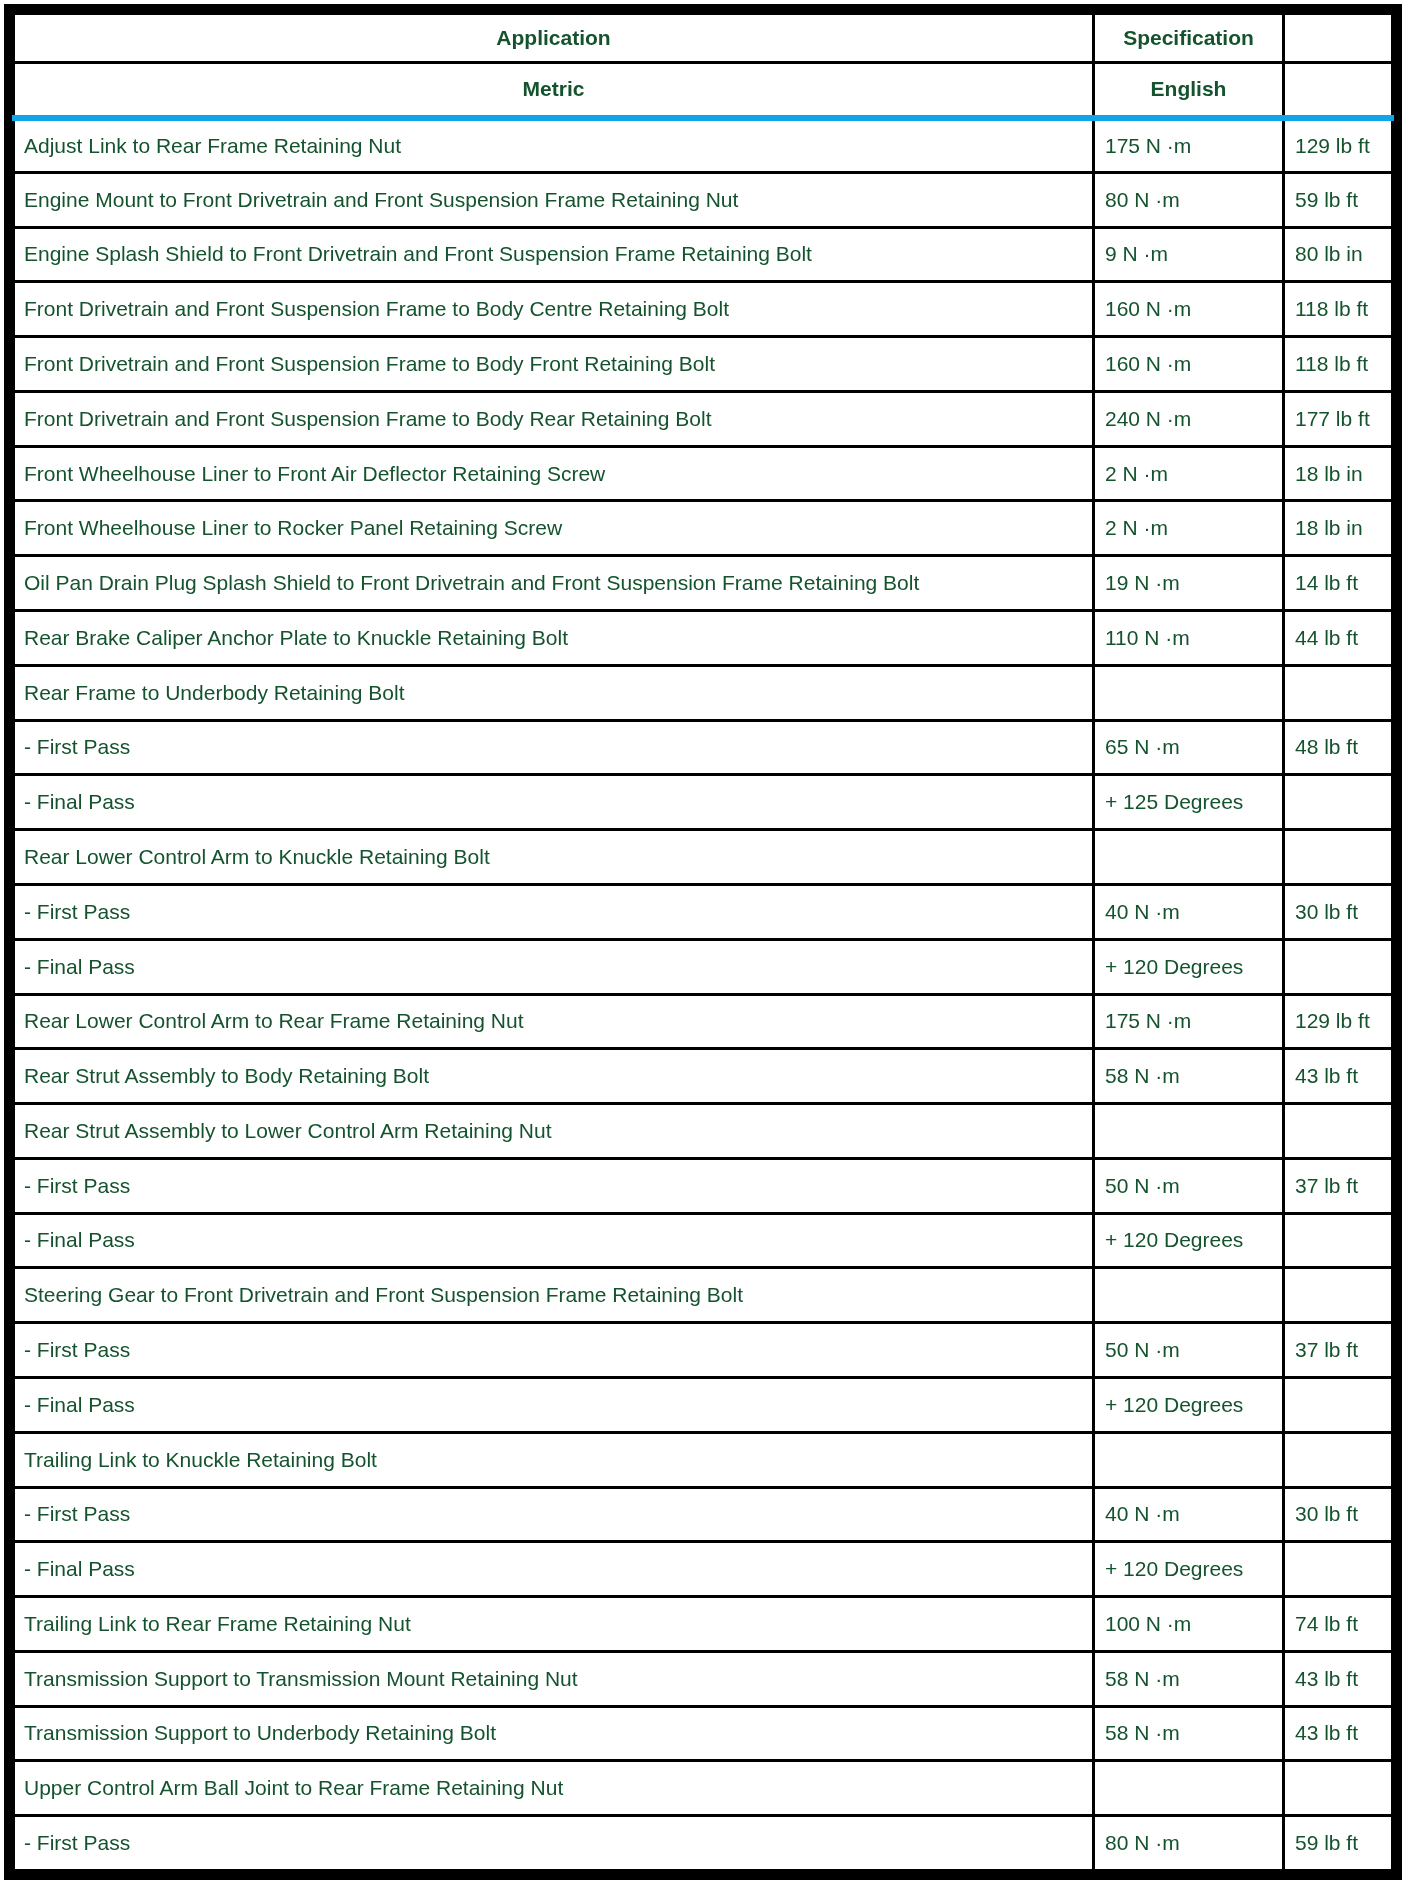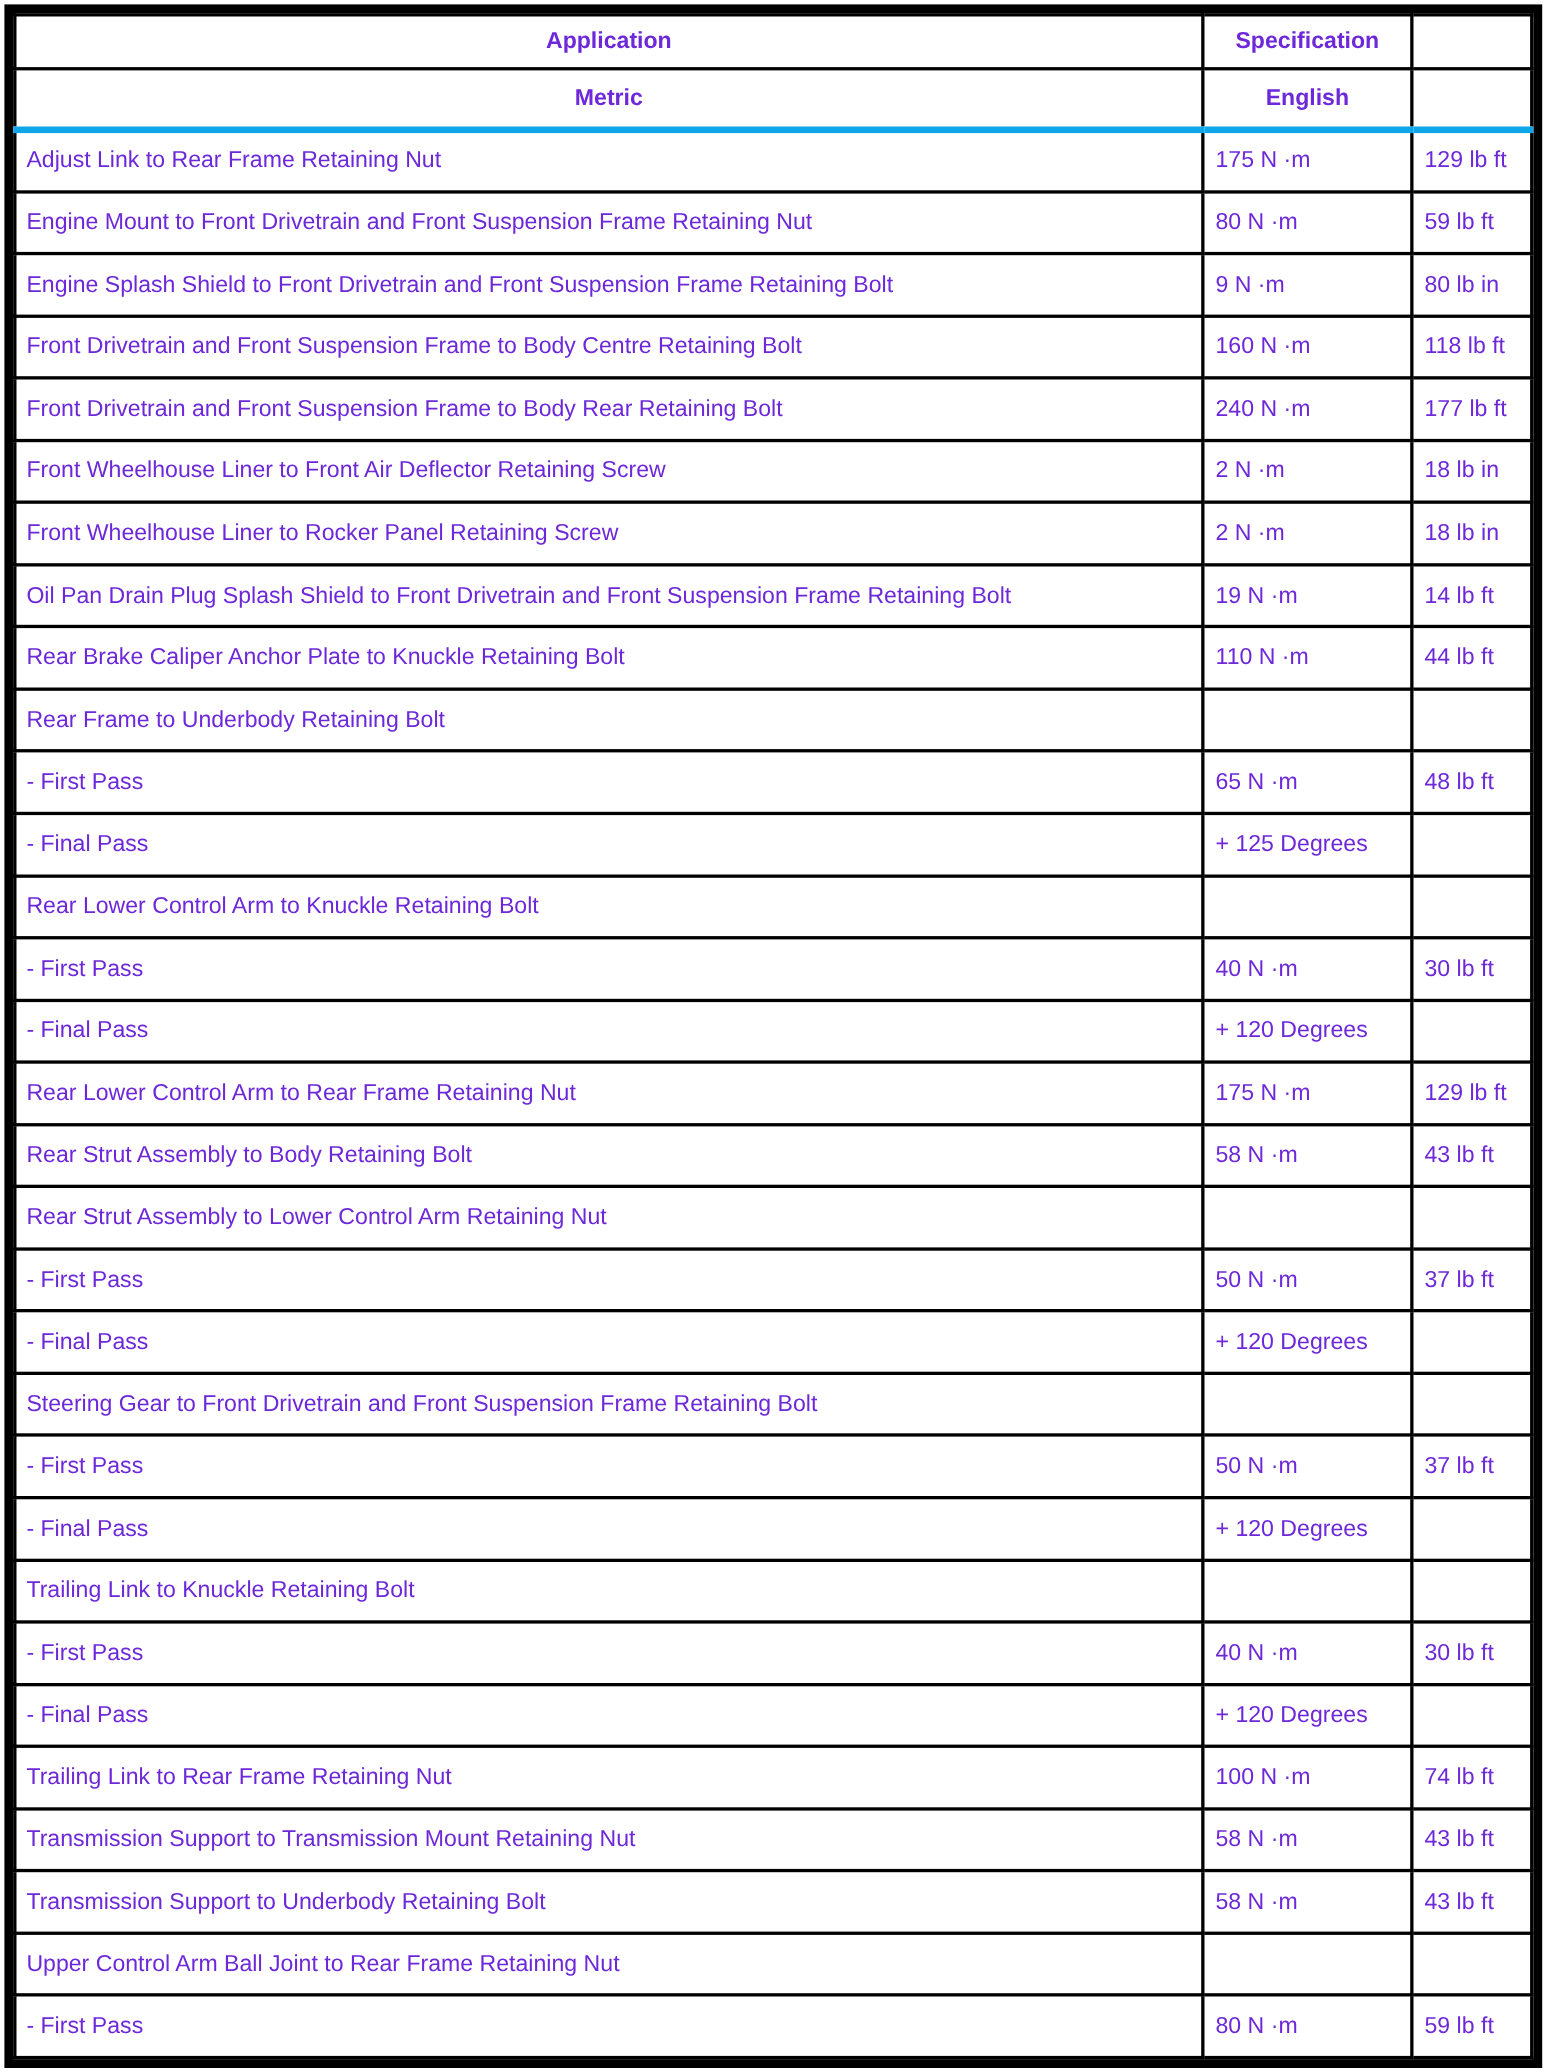--- a/index.html
+++ b/index.html
@@ -6,21 +6,21 @@
     margin: 0;
     padding: 0;
     background: #ffffff;
   }
   .page {
     position: relative;
     width: 1408px;
     height: 1884px;
     background: #ffffff;
     font-family: "Liberation Sans", sans-serif;
-    color: #6d28d9;
+    color: #14532d;
   }
   .table-wrap {
     position: absolute;
     left: 4px;
     top: 4px;
     width: 1398px;
     height: 1876px;
     border: 8px solid #000000;
     box-sizing: border-box;
     background: #ffffff;
@@ -104,20 +104,25 @@
             <td class="cell-application">Engine Splash Shield to Front Drivetrain and Front Suspension Frame Retaining Bolt</td>
             <td class="cell-value">9 N ·m</td>
             <td class="cell-value">80 lb in</td>
           </tr>
           <tr>
             <td class="cell-application">Front Drivetrain and Front Suspension Frame to Body Centre Retaining Bolt</td>
             <td class="cell-value">160 N ·m</td>
             <td class="cell-value">118 lb ft</td>
           </tr>
           <tr>
+            <td class="cell-application">Front Drivetrain and Front Suspension Frame to Body Front Retaining Bolt</td>
+            <td class="cell-value">160 N ·m</td>
+            <td class="cell-value">118 lb ft</td>
+          </tr>
+          <tr>
             <td class="cell-application">Front Drivetrain and Front Suspension Frame to Body Rear Retaining Bolt</td>
             <td class="cell-value">240 N ·m</td>
             <td class="cell-value">177 lb ft</td>
           </tr>
           <tr>
             <td class="cell-application">Front Wheelhouse Liner to Front Air Deflector Retaining Screw</td>
             <td class="cell-value">2 N ·m</td>
             <td class="cell-value">18 lb in</td>
           </tr>
           <tr>

